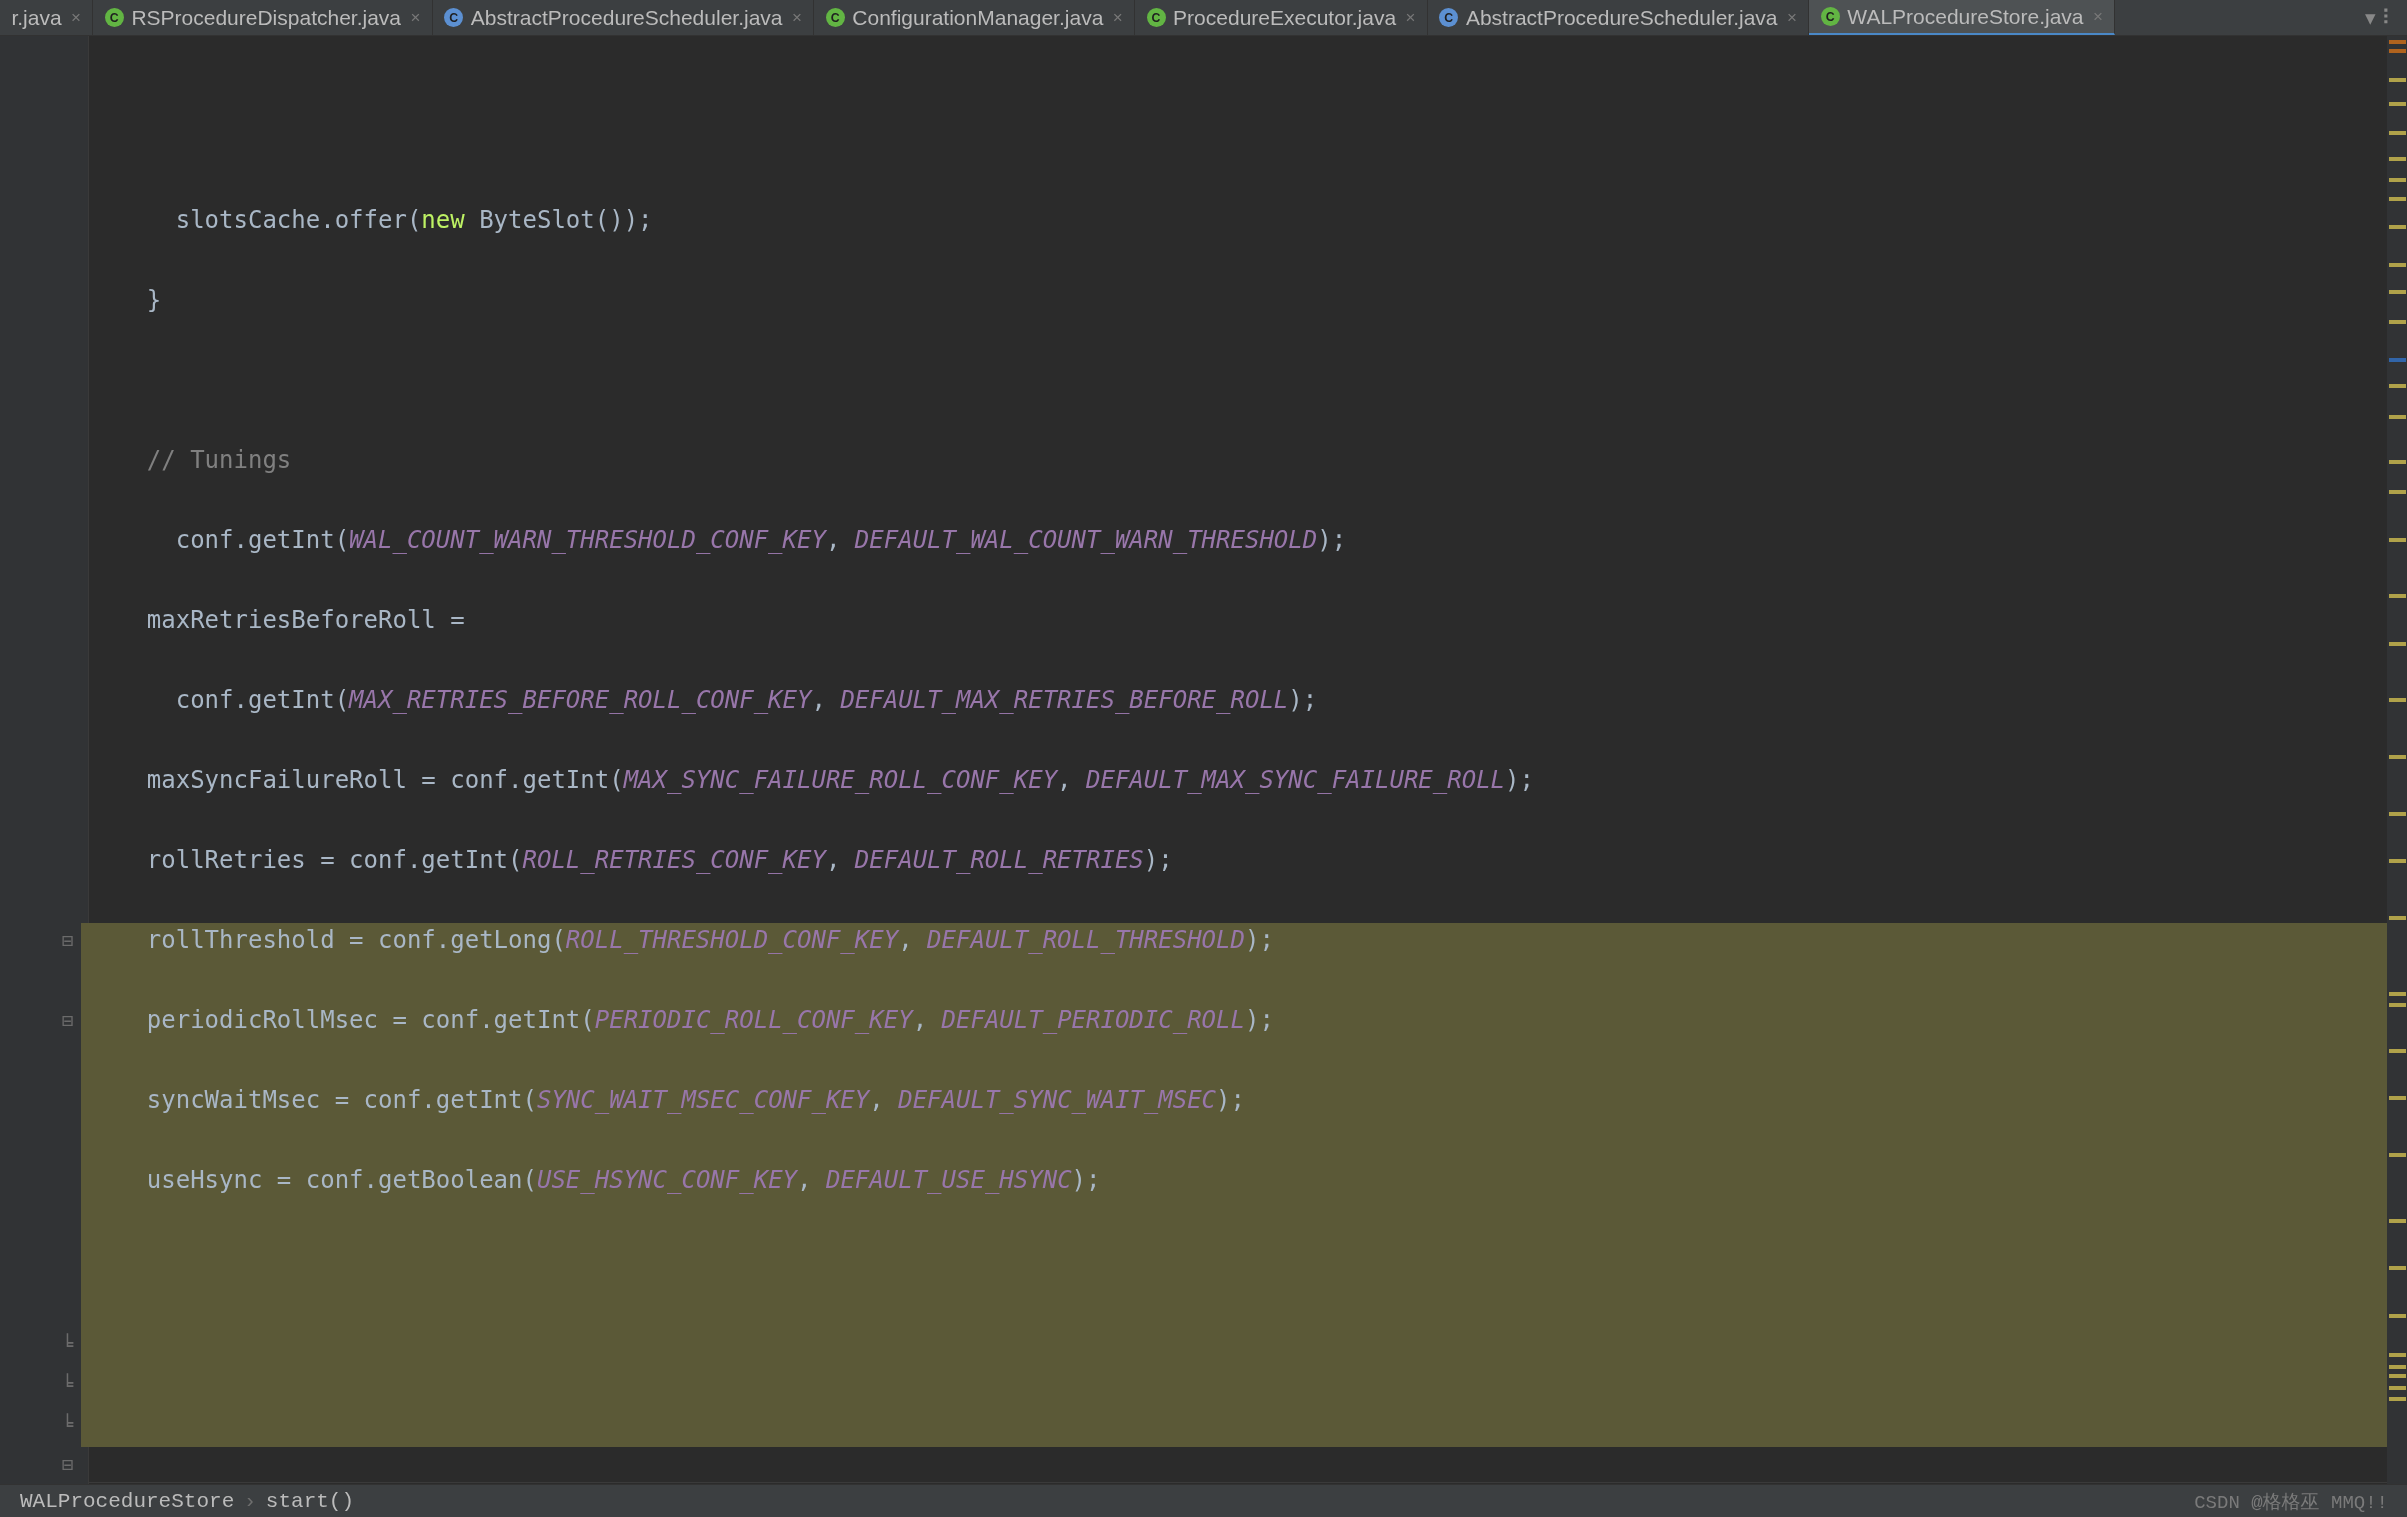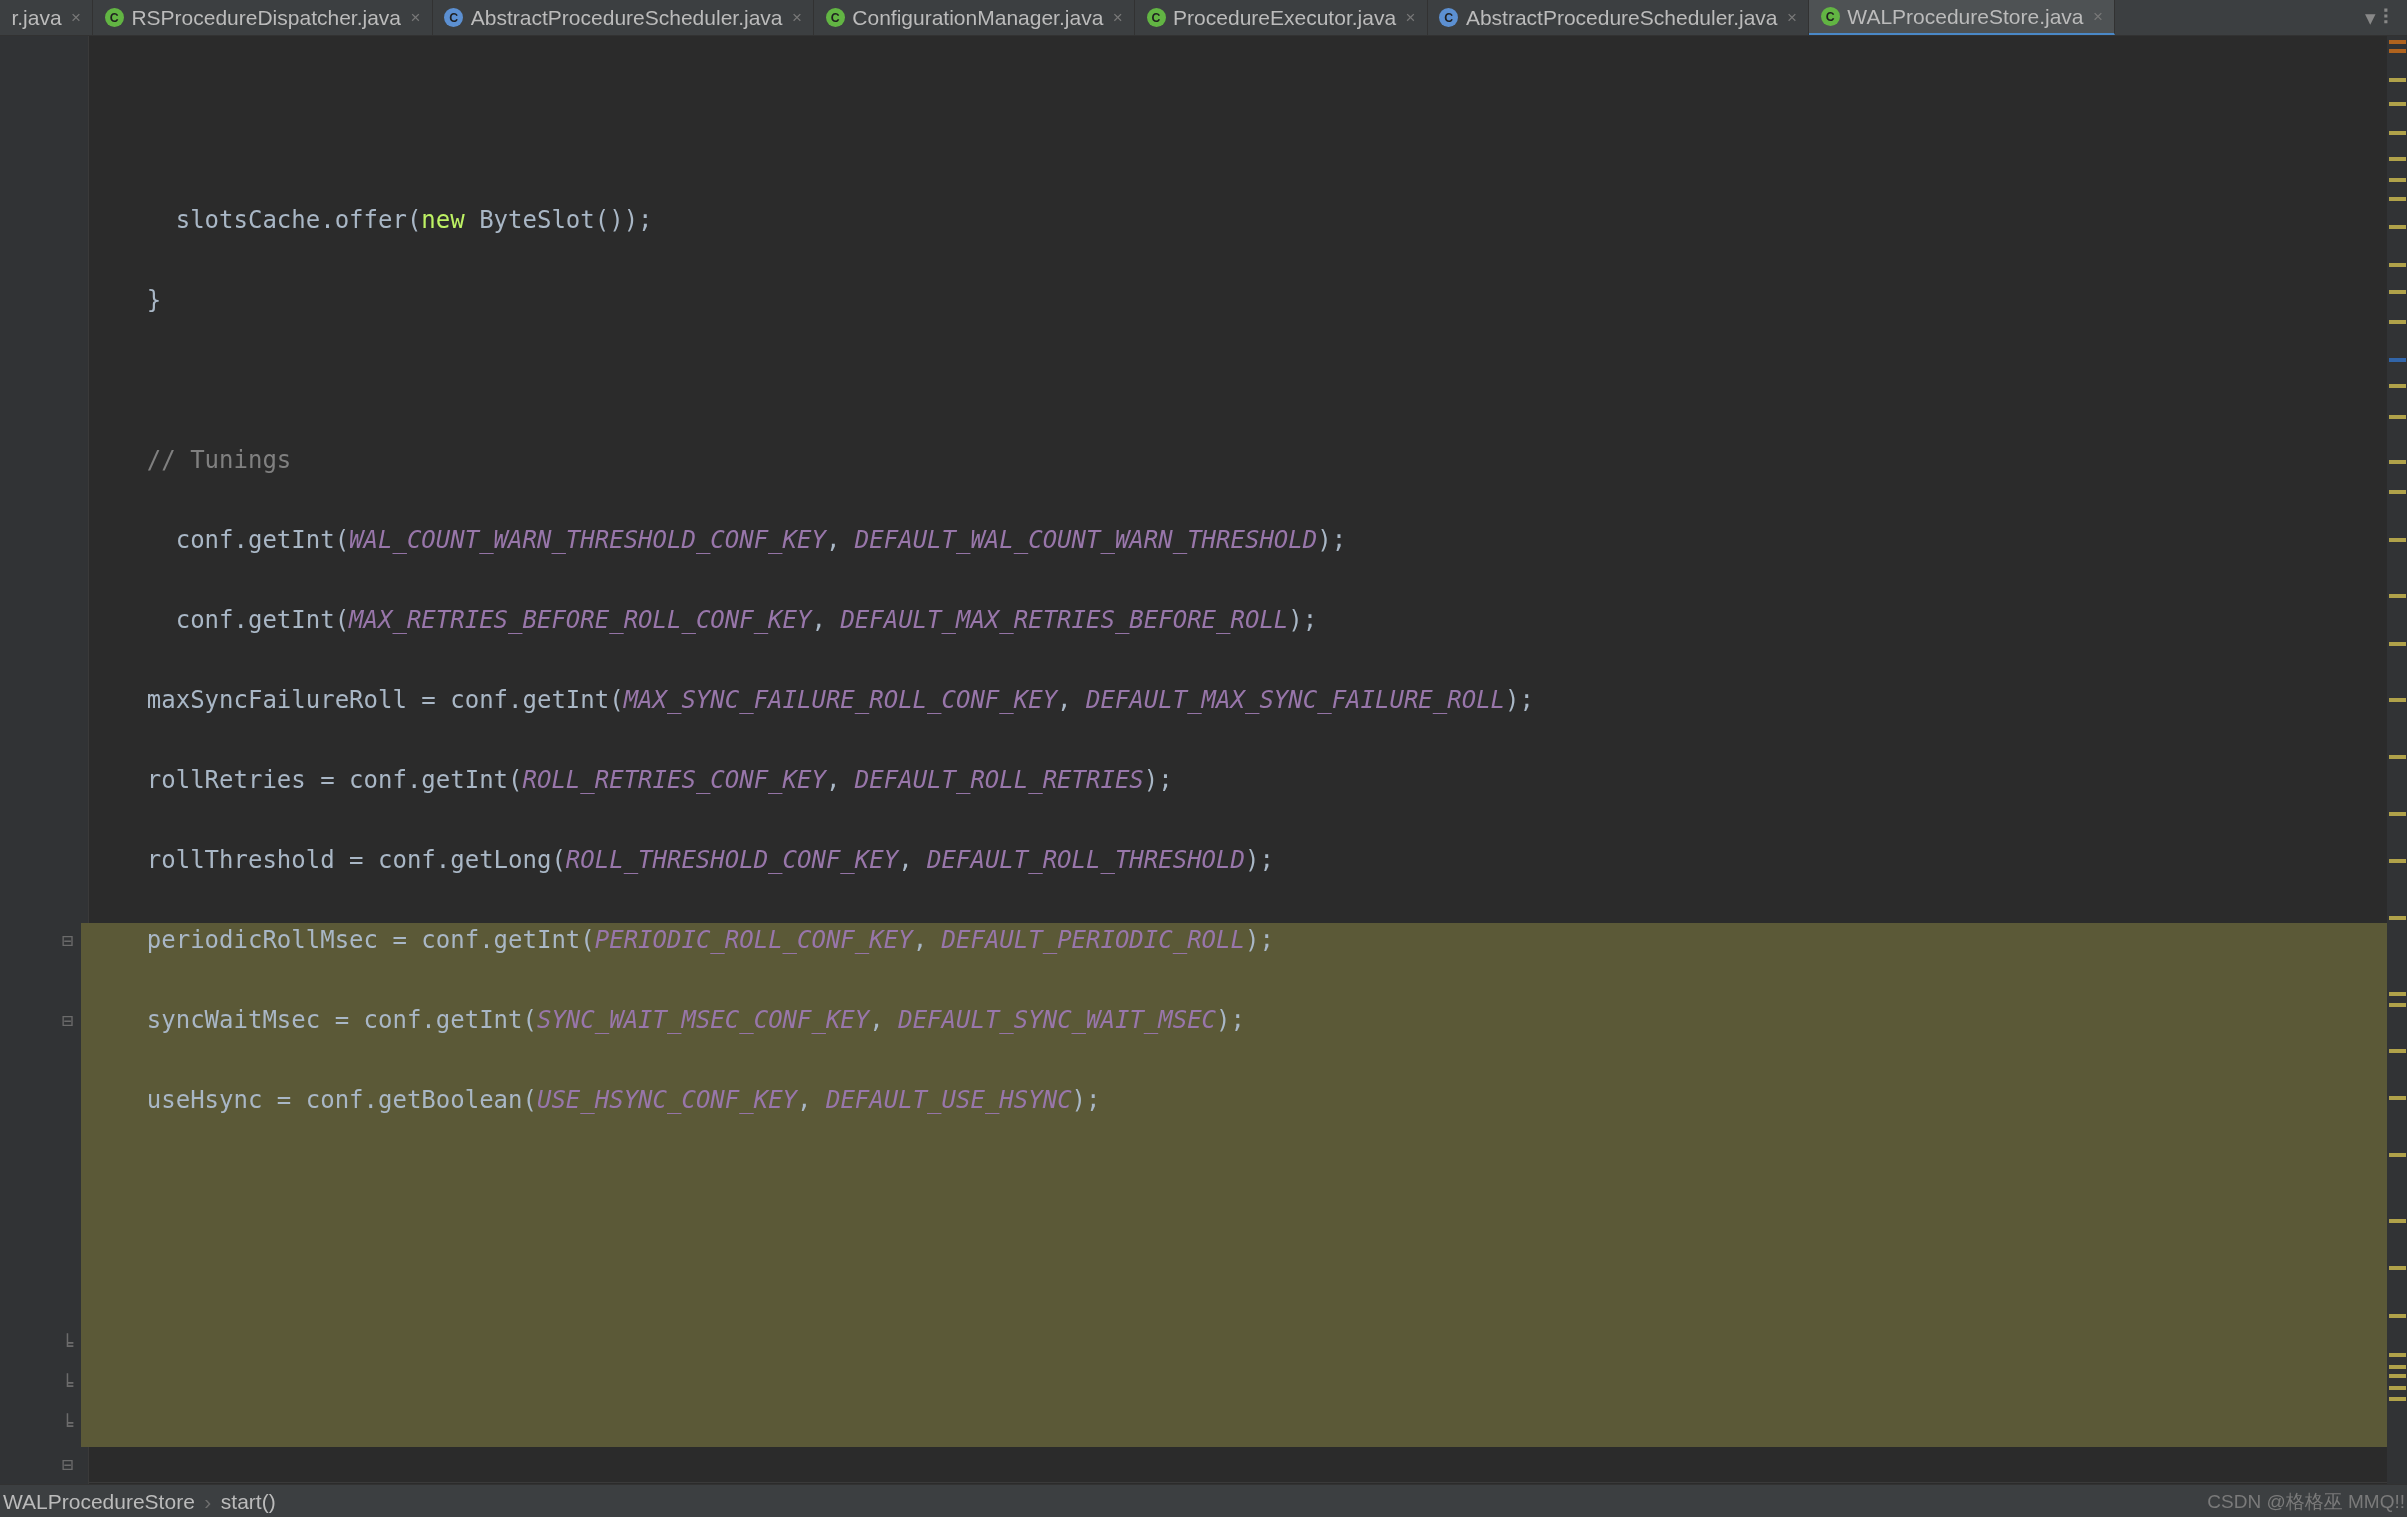--- a/index.html
+++ b/index.html
@@ -93,24 +93,24 @@
     position: absolute; left: 1.9px; width: 17px; height: 3.8px;
   }
   .y { background: #b0a24a; }
   .o { background: #b0631e; }
   .sel { background: #3165a9; height:9.5px; }
   .status {
     height: 34px;
     background: #3c3f41;
     display: flex;
     align-items: center;
-    font-family: Liberation Sans, sans-serif;
+    font-family: Liberation Mono, monospace;
     font-size: 21px;
     color: #bbbbbb;
-    padding: 0 3px;
+    padding: 0 20px;
     border-top: 0.9px solid #323232;
   }
   .crumb-sep { color: #6e6e6e; padding: 0 9.5px; }
   .watermark {
     margin-left: auto;
     color: #7a7a7a;
     font-size: 19px;
   }
   .gutter .hl-gut {
     position:absolute; left:81px; width:7.6px; background:#5b5937;
@@ -178,20 +178,21 @@
 
   <div class="code">
     <div class="hl-block" style="top:887px; height:524px;"></div>
     <div class="method-sep" style="top:1446px;"></div>
 
 <div class="line"><span>      slotsCache.offer(</span><span class="kw">new</span><span> ByteSlot());</span></div>
 <div class="line">    }</div>
 <div class="line"></div>
 <div class="line"><span class="cmt">    // Tunings</span></div>
 <div class="line"><span>      conf.getInt(</span><span class="const">WAL_COUNT_WARN_THRESHOLD_CONF_KEY</span><span>, </span><span class="const">DEFAULT_WAL_COUNT_WARN_THRESHOLD</span><span>);</span></div>
+<div class="line">    maxRetriesBeforeRoll =</div>
 <div class="line"><span>      conf.getInt(</span><span class="const">MAX_RETRIES_BEFORE_ROLL_CONF_KEY</span><span>, </span><span class="const">DEFAULT_MAX_RETRIES_BEFORE_ROLL</span><span>);</span></div>
 <div class="line"><span>    maxSyncFailureRoll = conf.getInt(</span><span class="const">MAX_SYNC_FAILURE_ROLL_CONF_KEY</span><span>, </span><span class="const">DEFAULT_MAX_SYNC_FAILURE_ROLL</span><span>);</span></div>
 <div class="line"><span>    rollRetries = conf.getInt(</span><span class="const">ROLL_RETRIES_CONF_KEY</span><span>, </span><span class="const">DEFAULT_ROLL_RETRIES</span><span>);</span></div>
 <div class="line"><span>    rollThreshold = conf.getLong(</span><span class="const">ROLL_THRESHOLD_CONF_KEY</span><span>, </span><span class="const">DEFAULT_ROLL_THRESHOLD</span><span>);</span></div>
 <div class="line"><span>    periodicRollMsec = conf.getInt(</span><span class="const">PERIODIC_ROLL_CONF_KEY</span><span>, </span><span class="const">DEFAULT_PERIODIC_ROLL</span><span>);</span></div>
 <div class="line"><span>    syncWaitMsec = conf.getInt(</span><span class="const">SYNC_WAIT_MSEC_CONF_KEY</span><span>, </span><span class="const">DEFAULT_SYNC_WAIT_MSEC</span><span>);</span></div>
 <div class="line"><span>    useHsync = conf.getBoolean(</span><span class="const">USE_HSYNC_CONF_KEY</span><span>, </span><span class="const">DEFAULT_USE_HSYNC</span><span>);</span></div>
 <div class="line"></div>
 
 

